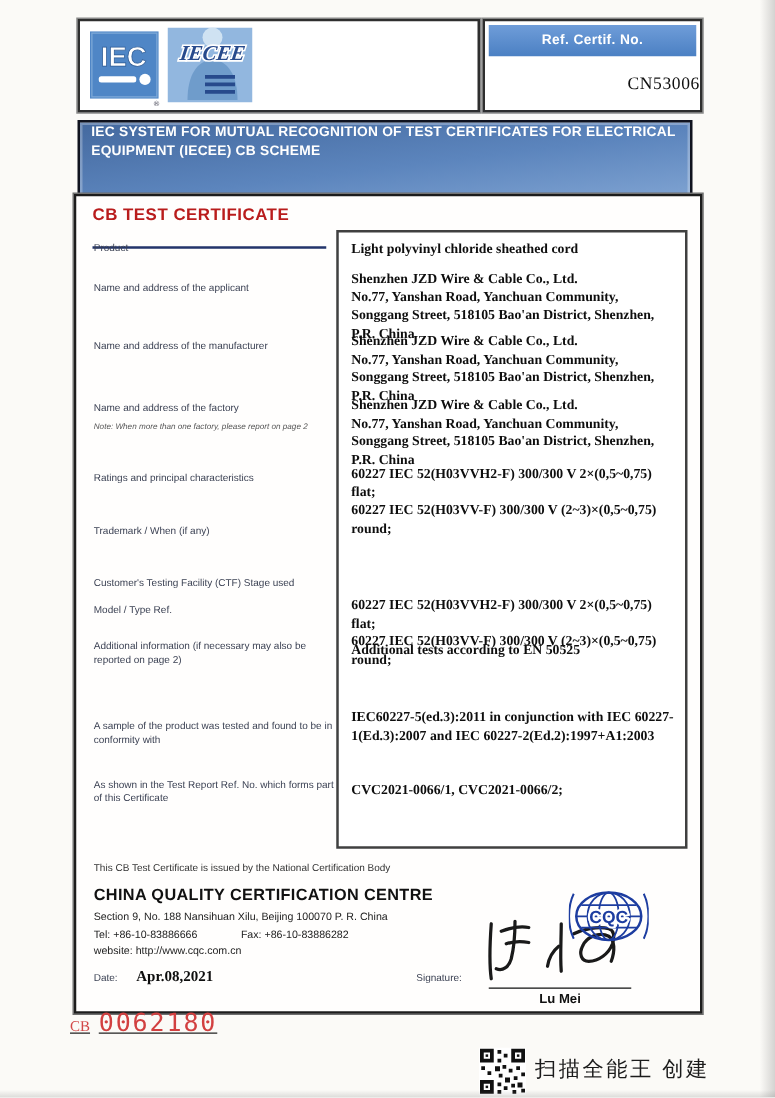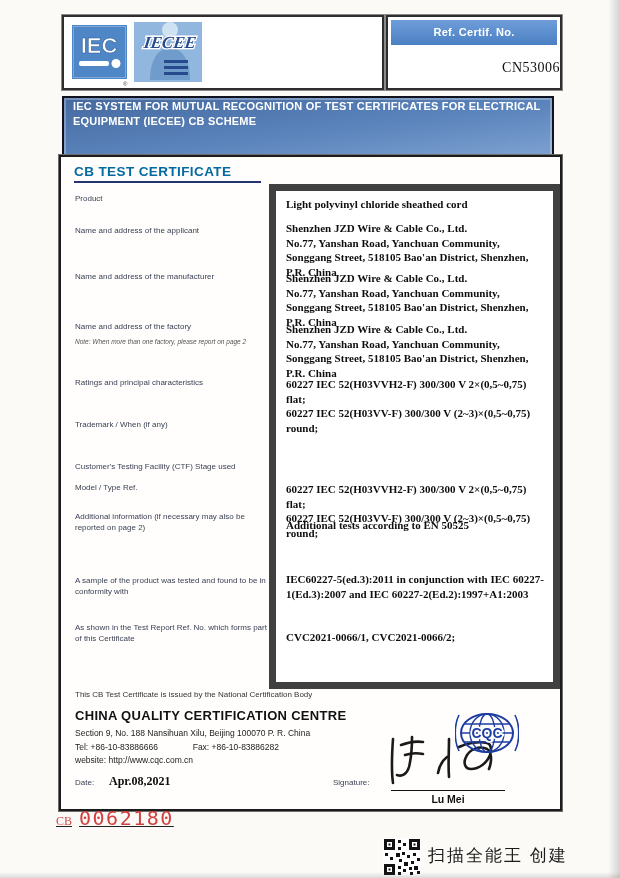--- a/index.html
+++ b/index.html
@@ -32,28 +32,28 @@
   .banner { position:absolute; left:62px; top:96px; width:492px; height:65px;
     background:linear-gradient(173deg,#44699f 0%, #5c85bd 55%, #7fa3d2 100%);
     border:2px solid #10131f; box-shadow:inset 0 0 0 2px rgba(255,255,255,.28);
     color:#fff; font-weight:bold; font-size:11px; line-height:1.4;
     padding:1px 9px; box-sizing:border-box; letter-spacing:.2px; }
 
   
   .main-box { position:absolute; left:59px; top:155px; width:499px; height:652px;
     background:#fffefd; border:2px solid #1c1c1c; box-shadow:0 0 0 1px #6d6d6d; }
   .cert-title { position:absolute; left:13px; top:7px; font-size:13.5px; font-weight:bold;
-    color:#0369a1; letter-spacing:.4px; border-bottom:2px solid #23356b; padding:0 30px 2px 0; }
+    color:#b91c1c; letter-spacing:.4px; border-bottom:2px solid #23356b; padding:0 30px 18px 0; }
 
   .field-label { position:absolute; left:14px; width:192px; font-size:8px;
     color:#3c4254; line-height:1.35; }
   .field-note { font-size:6.5px; font-style:italic; color:#555; margin-top:5px; }
 
   .values-box { position:absolute; left:208px; top:27px; width:277px; height:491px;
-    border:7px solid #404040; background:#fff; }
+    border:2px solid #404040; background:#fff; }
   .val { position:absolute; left:10px; right:8px;
     font-family:"Liberation Serif", serif; font-weight:bold; font-size:11px;
     color:#0e0e0e; line-height:1.33; }
 
   
   .issued-by { position:absolute; left:14px; top:533px; font-size:8px; color:#333; }
   .ncb-name { position:absolute; left:14px; top:551px; font-size:13px; font-weight:bold;
     color:#111; letter-spacing:.3px; }
   .ncb-line { position:absolute; left:14px; font-size:8.5px; color:#222; }
   .small-label { font-size:8px; color:#3c4254; }

